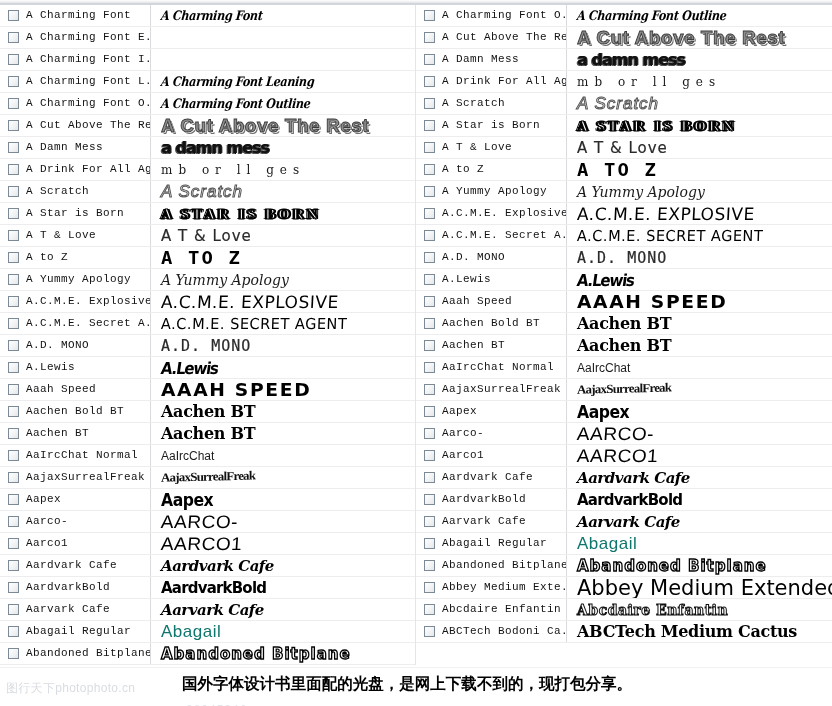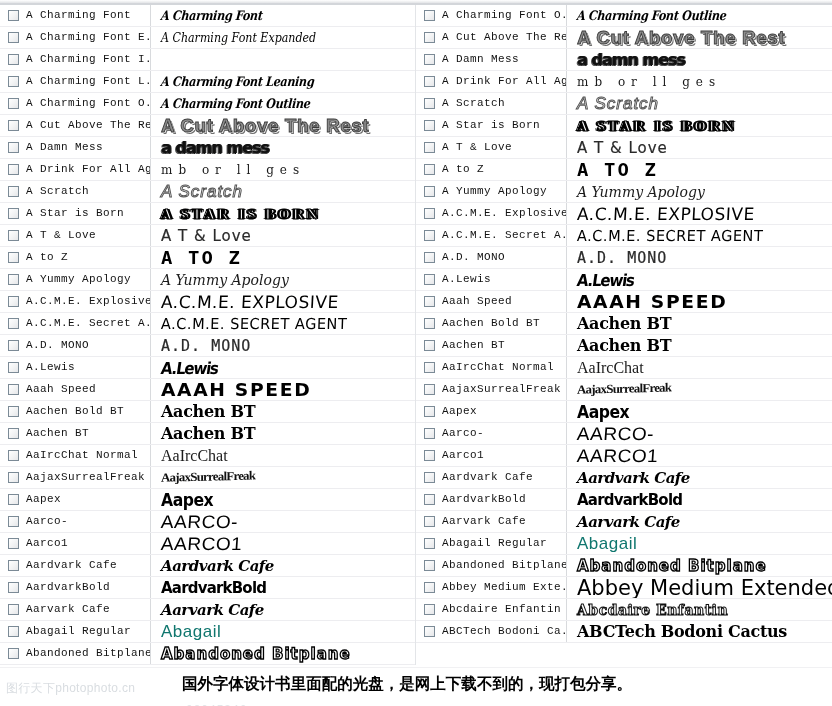--- a/index.html
+++ b/index.html
@@ -225,22 +225,22 @@
     transform-origin: left center;
   }
   .s-slab {
     font-family: "DejaVu Serif", serif;
     font-weight: bold;
     font-size: 16px;
     letter-spacing: -0.3px;
     color: #000;
   }
   .s-light-sans {
-    font-family: Liberation Serif, serif;
-    font-size: 16px;
+    font-family: Liberation Sans, sans-serif;
+    font-size: 12px;
     font-weight: 300;
     letter-spacing: 0px;
     color: #1b1b1b;
   }
   .s-shatter {
     font-family: "Liberation Serif", serif;
     font-weight: bold;
     font-size: 13px;
     letter-spacing: -0.8px;
     color: #111;
@@ -408,23 +408,20 @@
           <div class="preview-cell">
             <span class="pv s-script">A Charming Font</span>
           </div>
         </div>
         <div class="row">
           <div class="cb-cell">
             <span class="checkbox"></span>
           </div>
           <div class="name-cell">A Charming Font E...</div>
           <div class="divider"></div>
-          <div class="preview-cell">
-            <span class="pv s-script-thin">A Charming Font Expanded</span>
-          </div>
         </div>
         <div class="row">
           <div class="cb-cell">
             <span class="checkbox"></span>
           </div>
           <div class="name-cell">A Charming Font I...</div>
           <div class="divider"></div>
         </div>
         <div class="row">
           <div class="cb-cell">
@@ -979,21 +976,21 @@
             <span class="pv s-deco-pattern">Abcdaire Enfantin</span>
           </div>
         </div>
         <div class="row">
           <div class="cb-cell">
             <span class="checkbox"></span>
           </div>
           <div class="name-cell">ABCTech Bodoni Ca...</div>
           <div class="divider"></div>
           <div class="preview-cell">
-            <span class="pv s-bodoni">ABCTech Bodoni Cactus</span>
+            <span class="pv s-bodoni">ABCTech Medium Cactus</span>
           </div>
         </div>
       </div>
 
   </div>
 
   <div class="footer">
     <span class="wm-left">图行天下photophoto.cn</span>
     <span class="wm-num">08045346</span>
     <span class="footer-cn">国外字体设计书里面配的光盘，是网上下载不到的，现打包分享。</span>

